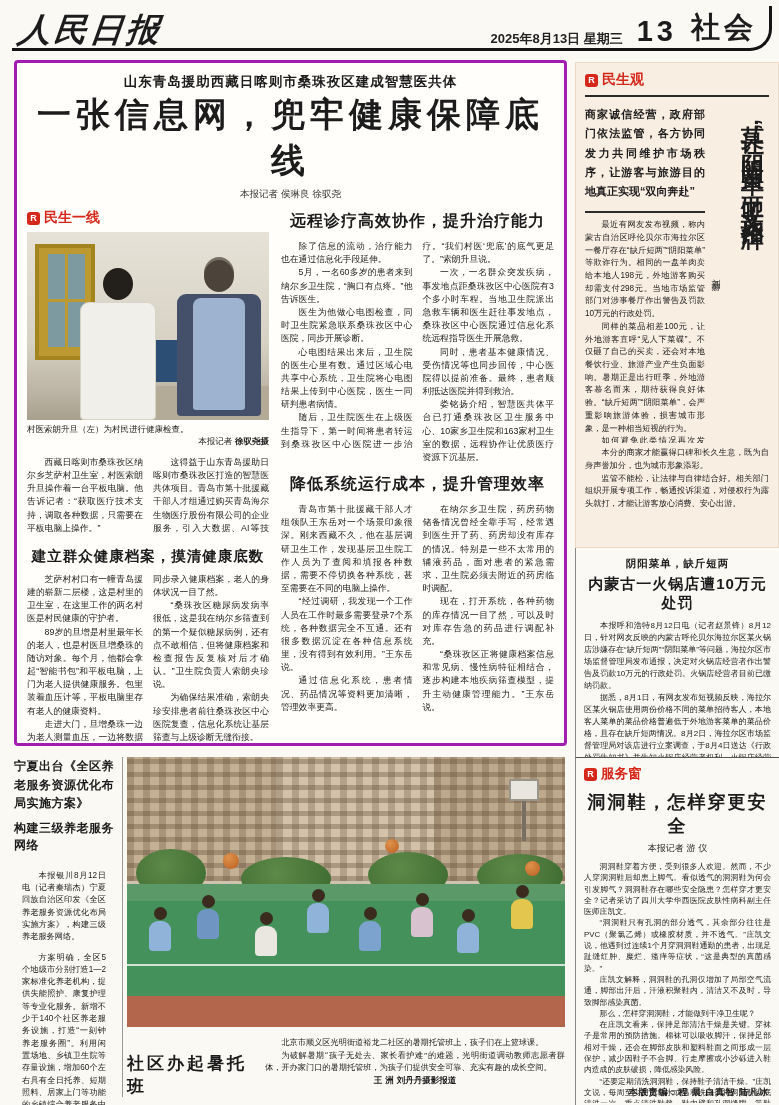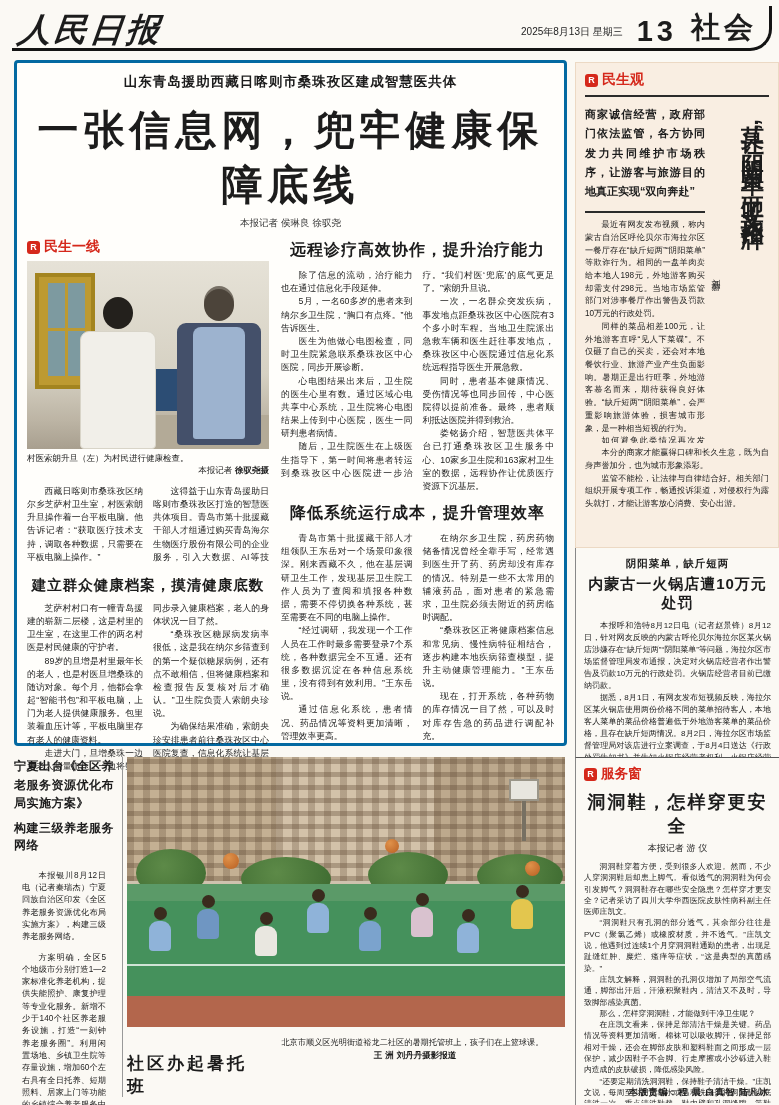--- a/index.html
+++ b/index.html
@@ -4,27 +4,27 @@
 <style>
   html,body{margin:0;padding:0;}
   .page{position:relative;width:779px;height:1105px;background:#fbf9f4;overflow:hidden;
         font-family:"Liberation Sans","DejaVu Sans",sans-serif;color:#1c1c1c;}
   
   .header-rule{position:absolute;left:12px;top:6px;width:757px;height:42px;
         border-bottom:3px solid #141414;border-right:3px solid #141414;border-bottom-right-radius:22px;}
   .masthead{position:absolute;left:18px;top:8px;font-family:"DejaVu Serif",serif;font-style:italic;
         font-weight:bold;font-size:33px;letter-spacing:3px;transform:skewX(-6deg);}
   .header-right{position:absolute;right:22px;top:8px;display:flex;align-items:flex-end;gap:14px;}
-  .header-date{font-size:10px;font-weight:normal;padding-bottom:9px;color:#222;}
+  .header-date{font-size:13px;font-weight:bold;color:#222;}
   .header-pagesec{font-size:29px;font-weight:900;letter-spacing:4px;}
   
   .main-box{position:absolute;left:14px;top:60px;width:553px;height:686px;background:#fffefb;
-        border:3px solid #0369a1;border-radius:4px;box-sizing:border-box;padding:8px 10px 6px;}
+        border:3px solid #a21caf;border-radius:4px;box-sizing:border-box;padding:8px 10px 6px;}
   .kicker{text-align:center;font-weight:bold;font-size:13.5px;letter-spacing:1px;margin-top:2px;}
-  .headline{text-align:center;font-weight:900;font-size:41px;letter-spacing:5px;margin:12px 0 4px;}
+  .headline{text-align:center;font-weight:900;font-size:34px;letter-spacing:5px;margin:1px 0 4px;}
   .byline{text-align:center;font-size:9.5px;color:#333;font-family:"DejaVu Serif",serif;margin-bottom:8px;}
   .content-row{display:flex;gap:12px;}
   .col-left{width:242px;flex:none;}
   .col-right{flex:1;min-width:0;}
   .sec-label{display:flex;align-items:center;gap:4px;font-weight:bold;font-size:14px;color:#d5281b;}
   .sec-icon{width:13px;height:13px;background:#d5281b;color:#fff;font-size:9px;font-weight:bold;
         display:inline-flex;align-items:center;justify-content:center;border-radius:3px;flex:none;}
   .news-text{font-size:8.8px;line-height:1.5;text-align:justify;overflow:hidden;}
   .news-text p{margin:0;text-indent:2em;}
   .two-col{column-count:2;column-gap:10px;}
@@ -190,22 +190,22 @@
             <p>一次，一名群众突发疾病，事发地点距桑珠孜区中心医院有3个多小时车程。当地卫生院派出急救车辆和医生赶往事发地点，桑珠孜区中心医院通过信息化系统远程指导医生开展急救。</p>
             <p>同时，患者基本健康情况、受伤情况等也同步回传，中心医院得以提前准备。最终，患者顺利抵达医院并得到救治。</p>
             <p>娄铭扬介绍，智慧医共体平台已打通桑珠孜区卫生服务中心、10家乡卫生院和163家村卫生室的数据，远程协作让优质医疗资源下沉基层。</p>
           </div>
         <div class="sub-head right" style="">降低系统运行成本，提升管理效率</div>
         <div class="news-text two-col sec3-block">
             <p>青岛市第十批援藏干部人才组领队王东岳对一个场景印象很深。刚来西藏不久，他在基层调研卫生工作，发现基层卫生院工作人员为了查阅和填报各种数据，需要不停切换各种系统，甚至需要在不同的电脑上操作。</p>
             <p>“经过调研，我发现一个工作人员在工作时最多需要登录7个系统，各种数据完全不互通。还有很多数据沉淀在各种信息系统里，没有得到有效利用。”王东岳说。</p>
             <p>通过信息化系统，患者情况、药品情况等资料更加清晰，管理效率更高。</p>
             <p>在纳尔乡卫生院，药房药物储备情况曾经全靠手写，经常遇到医生开了药、药房却没有库存的情况。特别是一些不太常用的辅液药品，面对患者的紧急需求，卫生院必须去附近的药房临时调配。</p>
+            <p>现在，打开系统，各种药物的库存情况一目了然，可以及时对库存告急的药品进行调配补充。</p>
             <p>“桑珠孜区正将健康档案信息和常见病、慢性病特征相结合，逐步构建本地疾病筛查模型，提升主动健康管理能力。”王东岳说。</p>
-            <p>现在，打开系统，各种药物的库存情况一目了然，可以及时对库存告急的药品进行调配补充。</p>
           </div>
       </div>
     </div>
   </div>
 
   <div class="ms-panel">
     <div class="sec-label">
       <span class="sec-icon">R</span>
       <span>民生观</span>
     </div>
@@ -301,37 +301,38 @@
         </div>
       <i class="ball" style="left:96px;top:96px;width:16px;height:16px;"></i>
       <i class="ball" style="left:258px;top:82px;width:14px;height:14px;"></i>
       <i class="ball" style="left:398px;top:104px;width:15px;height:15px;"></i>
     </div>
     <div class="ps-caption">
       <div class="ps-title">社区办起暑托班</div>
       <div class="ps-text">
         <div>
             <p>北京市顺义区光明街道裕龙二社区的暑期托管班上，孩子们在上篮球课。</p>
+            <p>为破解暑期“孩子无处去、家长看护难”的难题，光明街道调动教师志愿者群体，开办家门口的暑期托管班，为孩子们提供安全可靠、充实有趣的成长空间。</p>
           </div>
         <div class="ps-credit">王 洲 刘丹丹摄影报道</div>
       </div>
     </div>
   </div>
 
   <div class="fuwu">
     <div class="sec-label" style="font-size:13.5px;">
       <span class="sec-icon">R</span>
       <span>服务窗</span>
     </div>
     <div class="fw-headline">洞洞鞋，怎样穿更安全</div>
     <div class="fw-byline">本报记者 游 仪</div>
     <div class="fw-body">
         <p>洞洞鞋穿着方便，受到很多人欢迎。然而，不少人穿洞洞鞋后却患上脚气。看似透气的洞洞鞋为何会引发脚气？洞洞鞋存在哪些安全隐患？怎样穿才更安全？记者采访了四川大学华西医院皮肤性病科副主任医师庄凯文。</p>
         <p>“洞洞鞋只有孔洞的部分透气，其余部分往往是PVC（聚氯乙烯）或橡胶材质，并不透气。”庄凯文说，他遇到过连续1个月穿洞洞鞋通勤的患者，出现足趾缝红肿、糜烂、瘙痒等症状，“这是典型的真菌感染。”</p>
         <p>庄凯文解释，洞洞鞋的孔洞仅增加了局部空气流通，脚部出汗后，汗液积聚鞋内，清洁又不及时，导致脚部感染真菌。</p>
         <p>那么，怎样穿洞洞鞋，才能做到干净卫生呢？</p>
-        <p>在庄凯文看来，保持足部清洁干燥是关键。药品情况等资料更加清晰。棉袜可以吸收脚汗，保持足部相对干燥，还会在脚部皮肤和塑料鞋面之间形成一层保护，减少因鞋子不合脚、行走摩擦或小沙砾进入鞋内造成的皮肤破损，降低感染风险。</p>
+        <p>在庄凯文看来，保持足部清洁干燥是关键。穿袜子是常用的预防措施。棉袜可以吸收脚汗，保持足部相对干燥，还会在脚部皮肤和塑料鞋面之间形成一层保护，减少因鞋子不合脚、行走摩擦或小沙砾进入鞋内造成的皮肤破损，降低感染风险。</p>
         <p>“还要定期清洗洞洞鞋，保持鞋子清洁干燥。”庄凯文说，每周至少用肥皂水或温和洗涤剂将洞洞鞋彻底清洗一次，重点清洗鞋垫、鞋内壁和孔洞缝隙，等鞋子完全干燥再穿。</p>
       </div>
   </div>
 
   <div class="footer-editors">本版责编：程 晨 白真智 陆凡冰</div>
 </div>
 
 </body></html>

